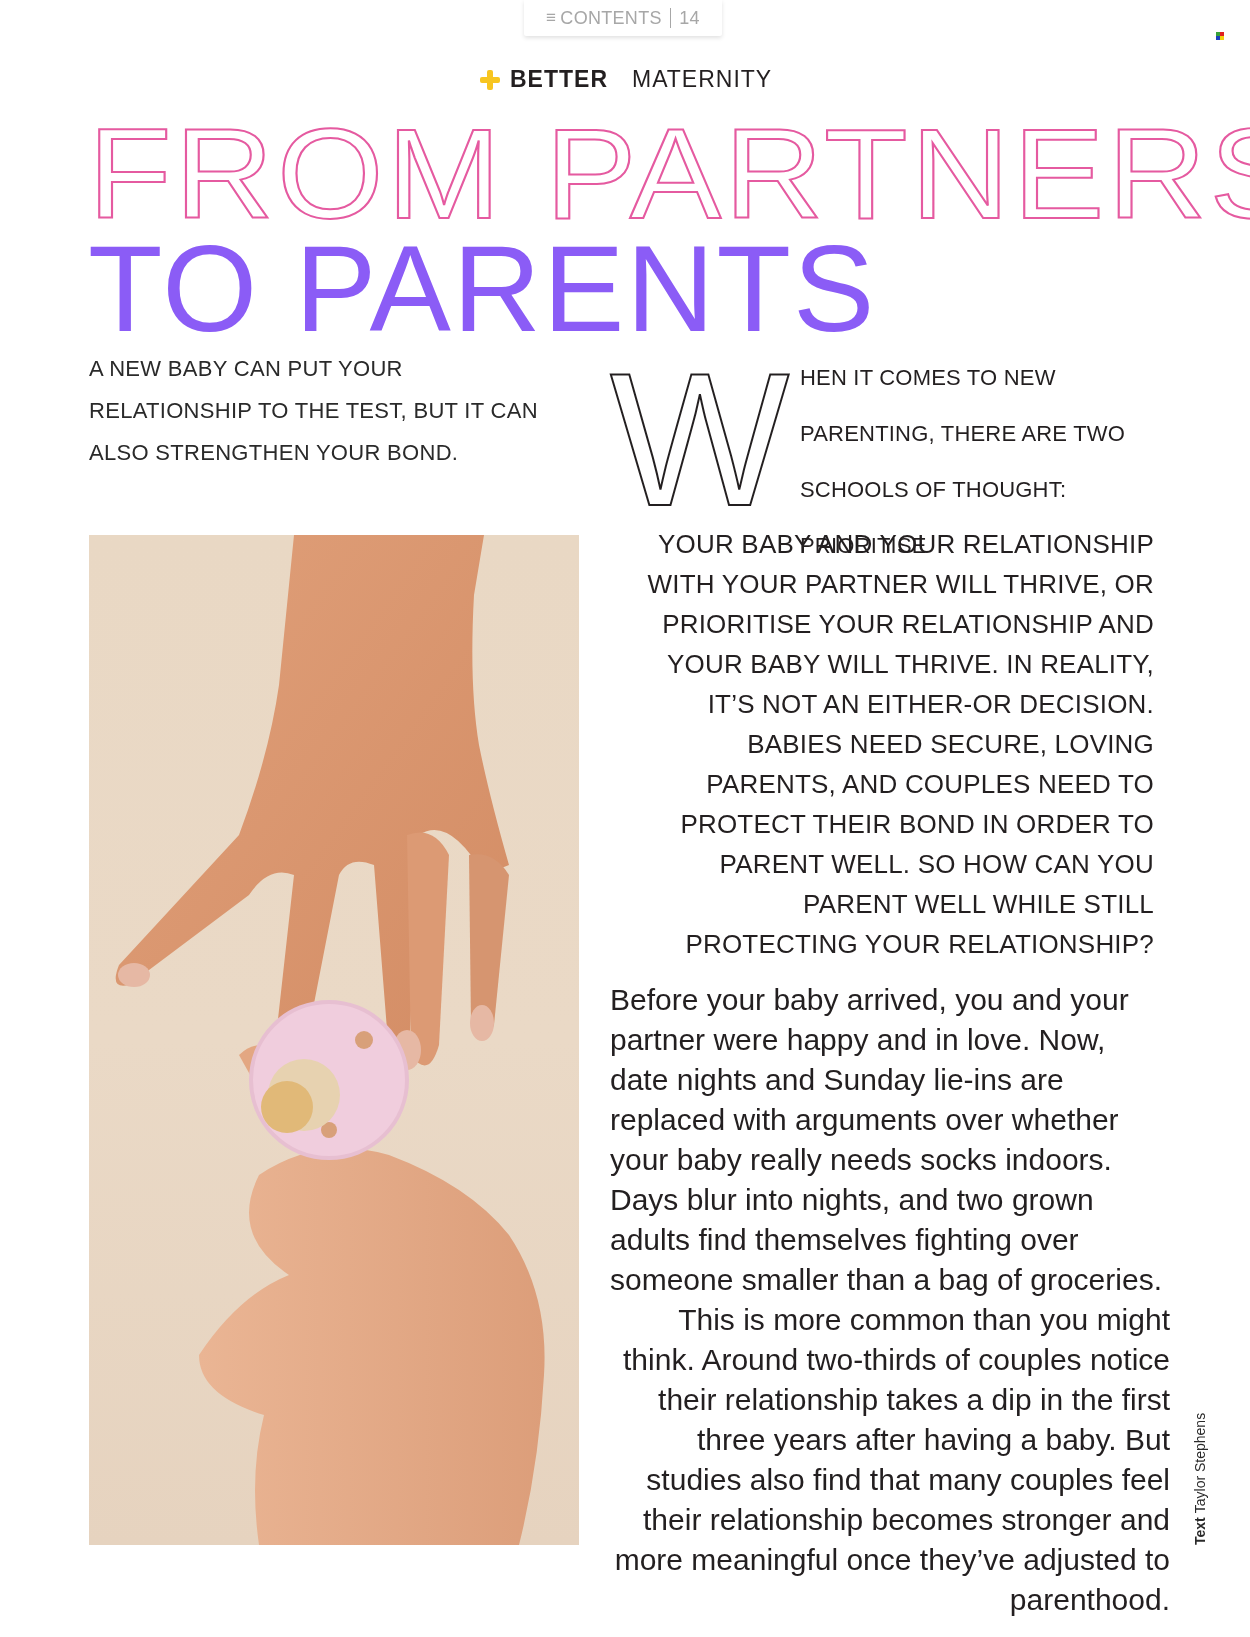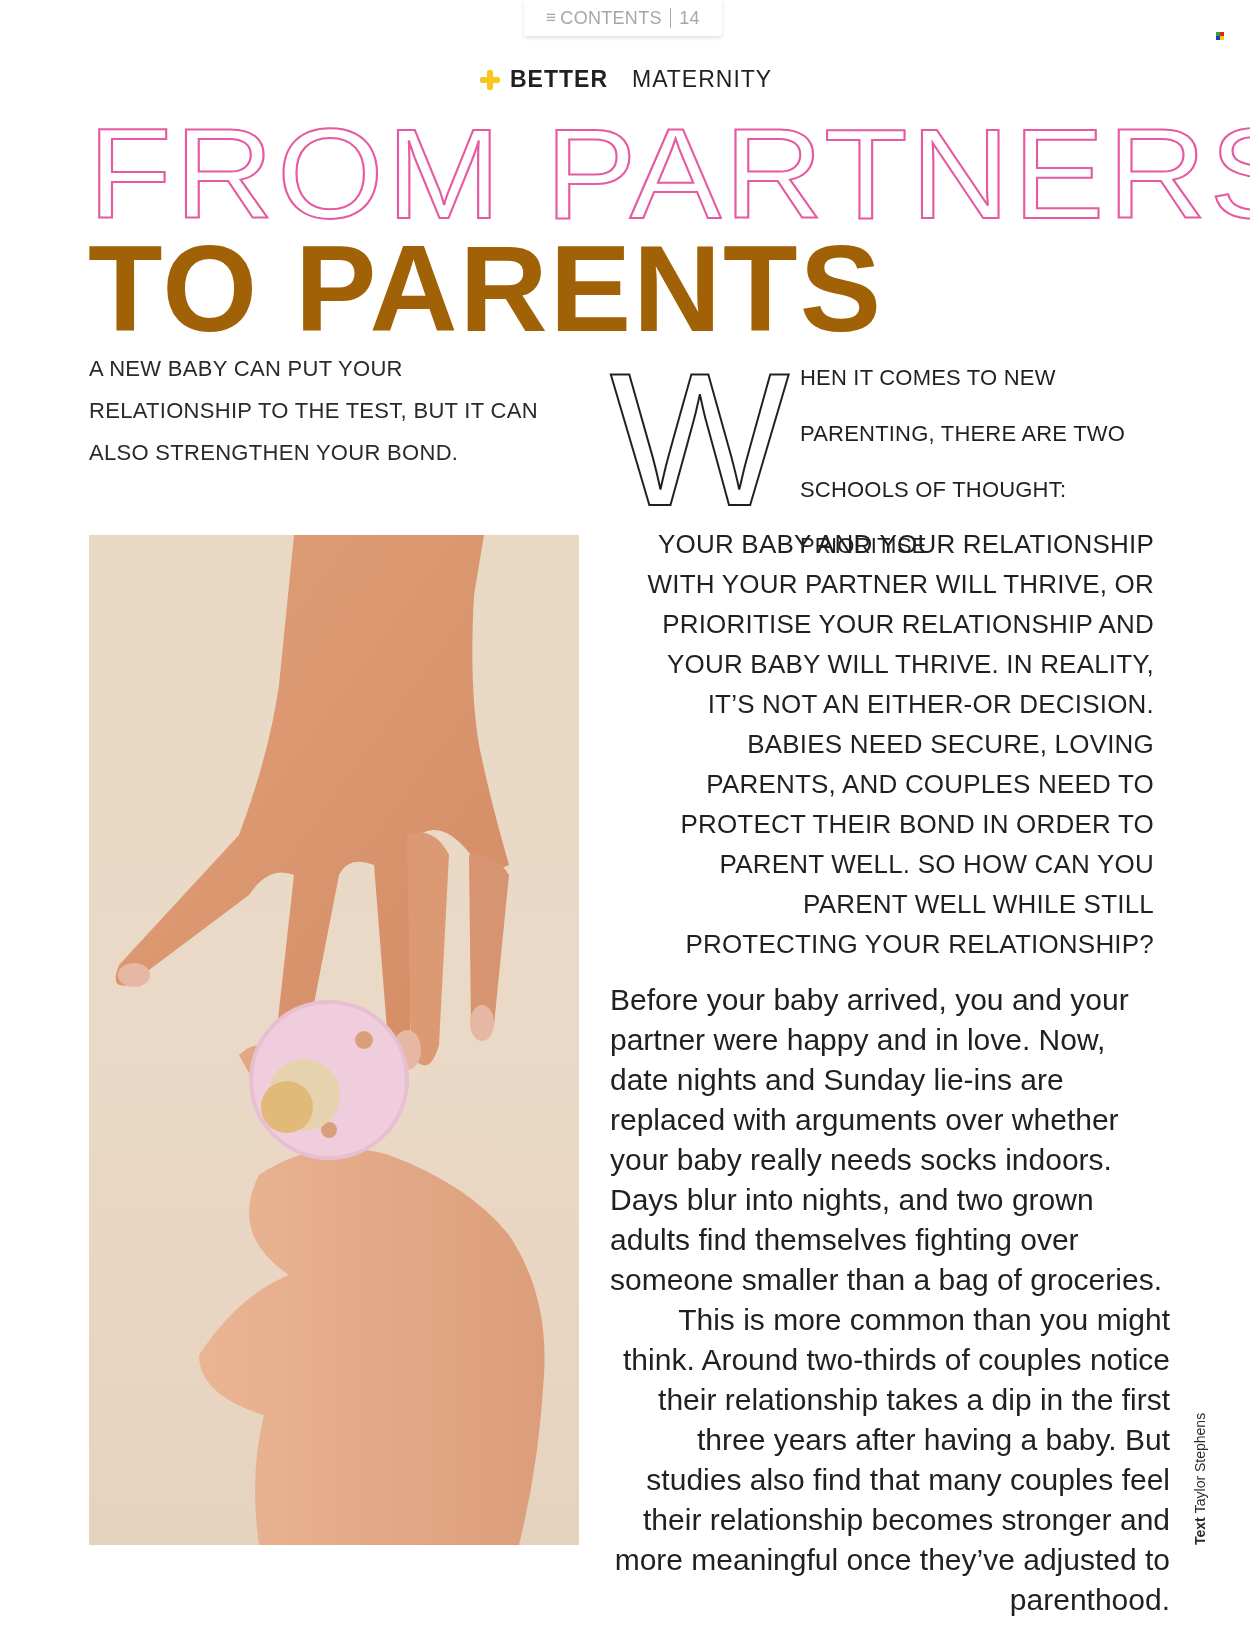--- a/index.html
+++ b/index.html
@@ -16,21 +16,21 @@
 
   .section-label { position:absolute; left:480px; top:66px; display:flex; align-items:center; font-size:23px; letter-spacing:1px; }
   .plus-icon { width:20px; height:20px; position:relative; margin-right:10px; }
   .plus-icon:before, .plus-icon:after { content:""; position:absolute; background:#f7c520; border-radius:2px; }
   .plus-icon:before { left:7px; top:0; width:6px; height:20px; }
   .plus-icon:after { left:0; top:7px; width:20px; height:6px; }
   .section-label .bold { font-weight:bold; margin-right:24px; }
 
   .title-outline { position:absolute; left:88px; top:110px; font-size:128px; line-height:1; font-weight:normal;
     color:#fff; -webkit-text-stroke:2px #e55aa0; letter-spacing:3px; white-space:nowrap; transform:scaleX(1.07); transform-origin:left top; }
-  .title-solid { position:absolute; left:88px; top:228px; font-size:122px; line-height:1; font-weight:bold; color:#a16207; letter-spacing:2px; white-space:nowrap;text-align:right; }
+  .title-solid { position:absolute; left:88px; top:228px; font-size:122px; line-height:1; font-weight:normal; color:#8b5cf6; letter-spacing:2px; white-space:nowrap;text-align:right; }
 
   .standfirst { position:absolute; left:89px; top:348px; width:470px; font-size:22px; line-height:42px; color:#2a2a2a; letter-spacing:0.3px; }
 
   .photo { position:absolute; left:89px; top:535px; width:490px; height:1010px; background:linear-gradient(180deg,#e9d8c4 0%,#ead9c6 50%,#e6d3bf 100%); overflow:hidden; }
 
   .body-col { position:absolute; left:610px; top:350px; width:560px; }
   .dropcap-wrap { position:relative; height:158px; }
   .dropcap { position:absolute; left:0; top:-6px; font-size:190px; line-height:1; color:#fff; -webkit-text-stroke:2px #231f20; font-weight:normal; width:185px; }
   .intro-first { position:absolute; left:190px; top:0; width:370px; font-size:22px; line-height:56px; letter-spacing:0.2px; }
   .intro-rest { font-size:26px; line-height:40px; letter-spacing:0.2px; margin:16px;text-align:right; }

